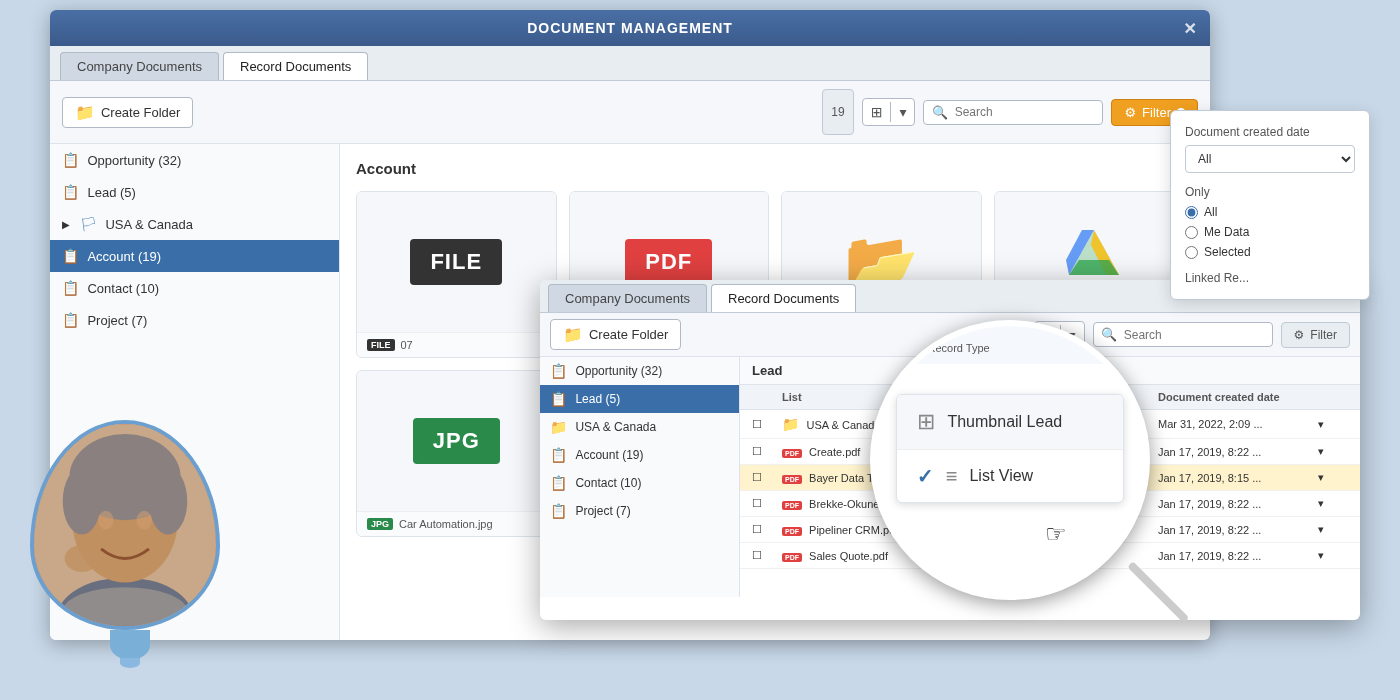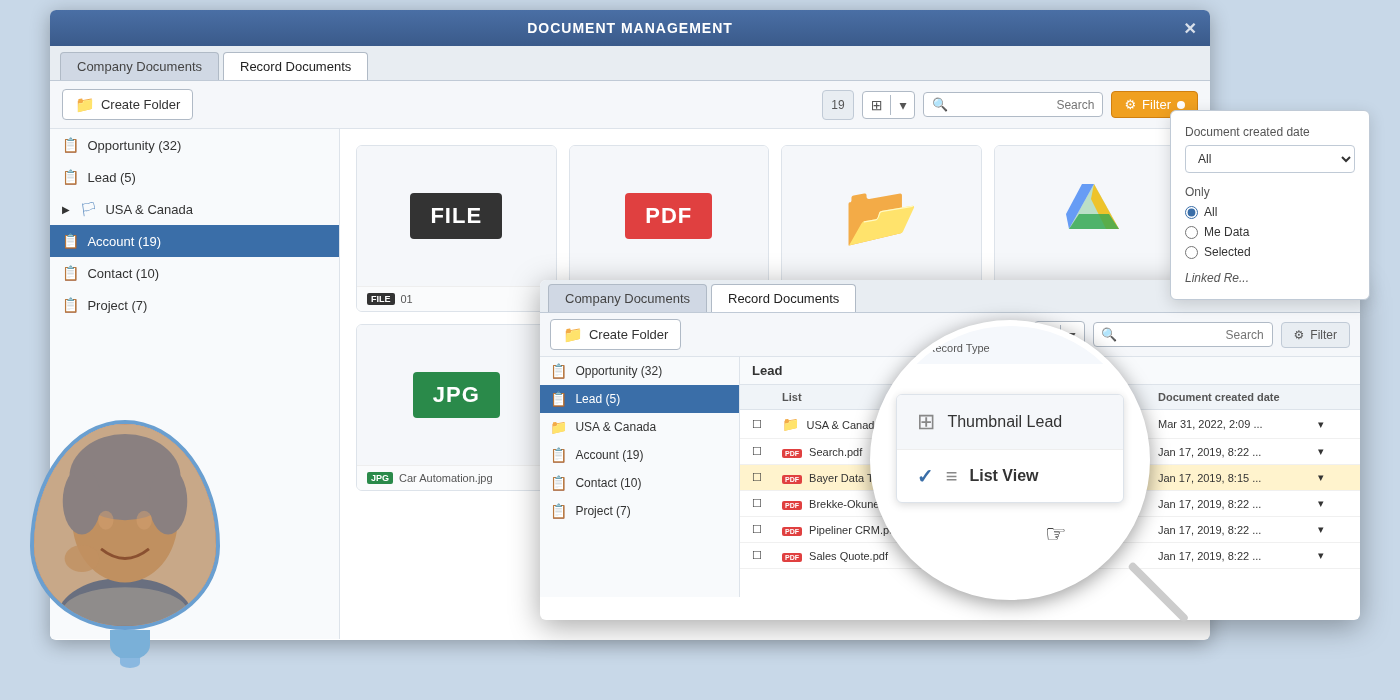--- a/index.html
+++ b/index.html
@@ -106,21 +106,21 @@
       display: flex;
       align-items: center;
       gap: 8px;
       margin-left: auto;
     }
 
     .count-badge {
       background: #e8edf2;
       border: 1px solid #c0cad6;
       border-radius: 4px;
-      padding: 7px 8px;
+      padding: 15px 8px;
       font-size: 12px;
       color: #555;
     }
 
     .view-toggle {
       display: flex;
       align-items: center;
       background: #fff;
       border: 1px solid #b0bac6;
       border-radius: 4px;
@@ -152,21 +152,20 @@
       gap: 6px;
       width: 180px;
     }
 
     .search-bar input {
       border: none;
       outline: none;
       font-size: 12px;
       width: 100%;
       color: #0c4a6e;
-      text-align: right;
     }
 
     .filter-btn {
       display: flex;
       align-items: center;
       gap: 6px;
       background: #f0a020;
       border: 1px solid #d08010;
       border-radius: 4px;
       padding: 5px 12px;
@@ -359,21 +358,20 @@
     }
 
     .radio-item input[type="radio"] {
       accent-color: #3a6ea8;
     }
 
     .linked-record-label {
       font-size: 12px;
       color: #555;
       font-weight: 500;
-      font-style: italic;
     }
 
     
     .person-container {
       position: absolute;
       bottom: 20px;
       left: 30px;
       width: 200px;
       height: 260px;
       z-index: 5;
@@ -684,29 +682,30 @@
         <span class="item-icon">📋</span>
         <span>Contact (10)</span>
       </div>
       <div class="sidebar-item">
         <span class="item-icon">📋</span>
         <span>Project (7)</span>
       </div>
     </div>
 
     <div class="main-content">
+      <div class="content-header">Account</div>
       <div class="file-grid">
 
         <div class="file-card">
           <div class="file-card-preview">
             <span class="file-badge file">FILE</span>
           </div>
           <div class="file-card-footer">
             <span class="file-type-badge file">FILE</span>
-            <span>01</span>
+            <span>07</span>
           </div>
         </div>
 
         <div class="file-card">
           <div class="file-card-preview">
             <span class="file-badge pdf">PDF</span>
           </div>
           <div class="file-card-footer">
             <span class="file-type-badge file">FILE</span>
             <span>27</span>
@@ -904,21 +903,21 @@
         <span></span>
         <span></span>
         <span>Mar 31, 2022, 2:09 ...</span>
         <span>▾</span>
       </div>
 
       <div class="list-row">
         <span>☐</span>
         <span>
           <span class="pdf-icon-sm">PDF</span>
-          <span>Search.pdf</span>
+          <span>Create.pdf</span>
         </span>
         <span>Lead</span>
         <span>19 KB</span>
         <span>Jan 17, 2019, 8:22 ...</span>
         <span>▾</span>
       </div>
 
       <div class="list-row list-row-highlight">
         <span>☐</span>
         <span>
@@ -980,21 +979,21 @@
         </div>
       </div>
       <div class="view-dropdown">
         <div class="view-dropdown-item">
           <span style="font-size:22px;color:#888;">⊞</span>
           <span style="font-size:16px;font-weight:500;">Thumbnail Lead</span>
         </div>
         <div class="view-dropdown-item">
           <span class="check">✓</span>
           <span style="font-size:20px;color:#888;">≡</span>
-          <span style="font-size:16px;font-weight:700;">List View</span>
+          <span style="font-size:16px;font-weight:400;">List View</span>
         </div>
       </div>
     </div>
   </div>
 
   <div class="magnifier-handle"></div>
 
   <div class="cursor-hand">☞</div>
 </div>
 

